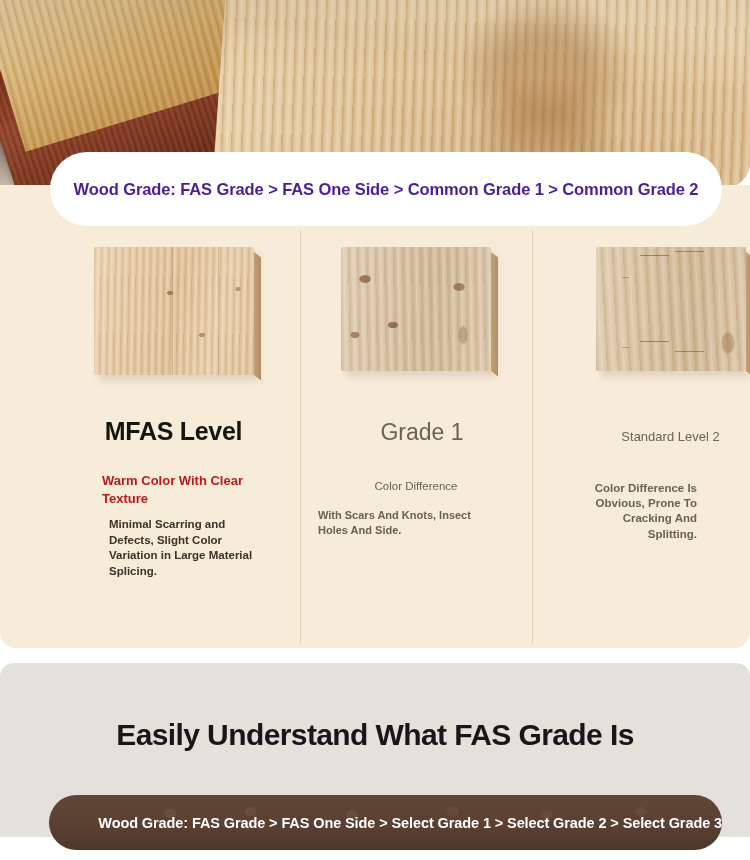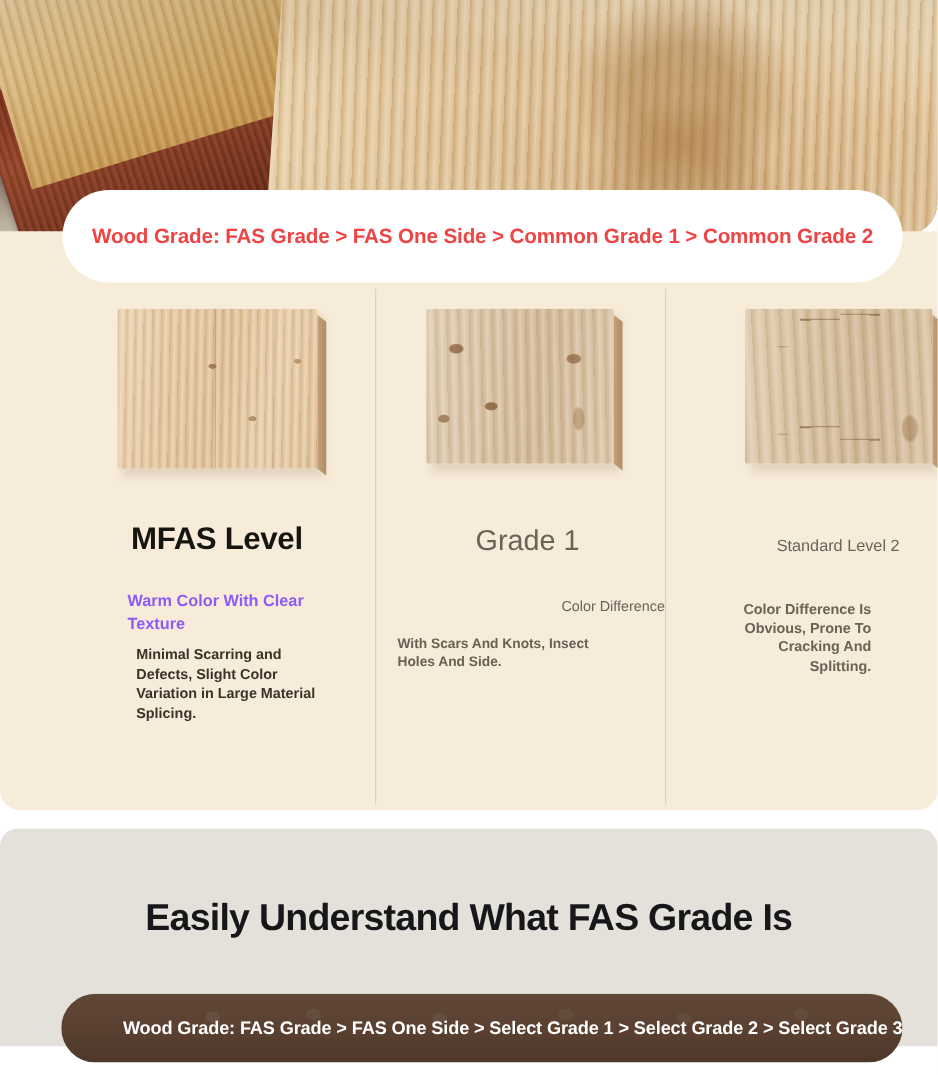--- a/index.html
+++ b/index.html
@@ -105,21 +105,21 @@
     background: #ffffff;
     border-radius: 37px;
     display: flex;
     align-items: center;
     justify-content: center;
     z-index: 5;
   }
   .top-pill-text {
     font-size: 16.5px;
     font-weight: 700;
-    color: #ef4444;
+    color: #4c1d95;
     letter-spacing: -.1px;
     white-space: nowrap;
   }
 
   
   .compare {
     position: absolute;
     left: 0; top: 185px;
     width: 750px; height: 463px;
     background: #f7ebda;
@@ -228,21 +228,21 @@
     font-size: 25px;
     font-weight: 700;
     color: #17150f;
     text-align: center;
     margin-top: 28px;
     letter-spacing: -.3px;
   }
   .c1-sub {
     font-size: 13px;
     font-weight: 700;
-    color: #8b5cf6;
+    color: #b91c1c;
     line-height: 1.35;
     margin: 26px 0 0 55px;
     width: 160px;
   }
   .c1-body {
     font-size: 11.5px;
     font-weight: 700;
     color: #3a3328;
     line-height: 1.35;
     margin: 10px 0 0 62px;
@@ -254,21 +254,21 @@
     font-weight: 400;
     color: #6c6258;
     text-align: center;
     margin-top: 30px;
     padding-left: 12px;
   }
   .c2-sub {
     font-size: 11.5px;
     font-weight: 400;
     color: #6c6258;
-    text-align: right;
+    text-align: center;
     margin-top: 34px;
   }
   .c2-body {
     font-size: 11px;
     font-weight: 700;
     color: #6c6054;
     line-height: 1.32;
     margin: 16px 0 0 18px;
     width: 185px;
   }

